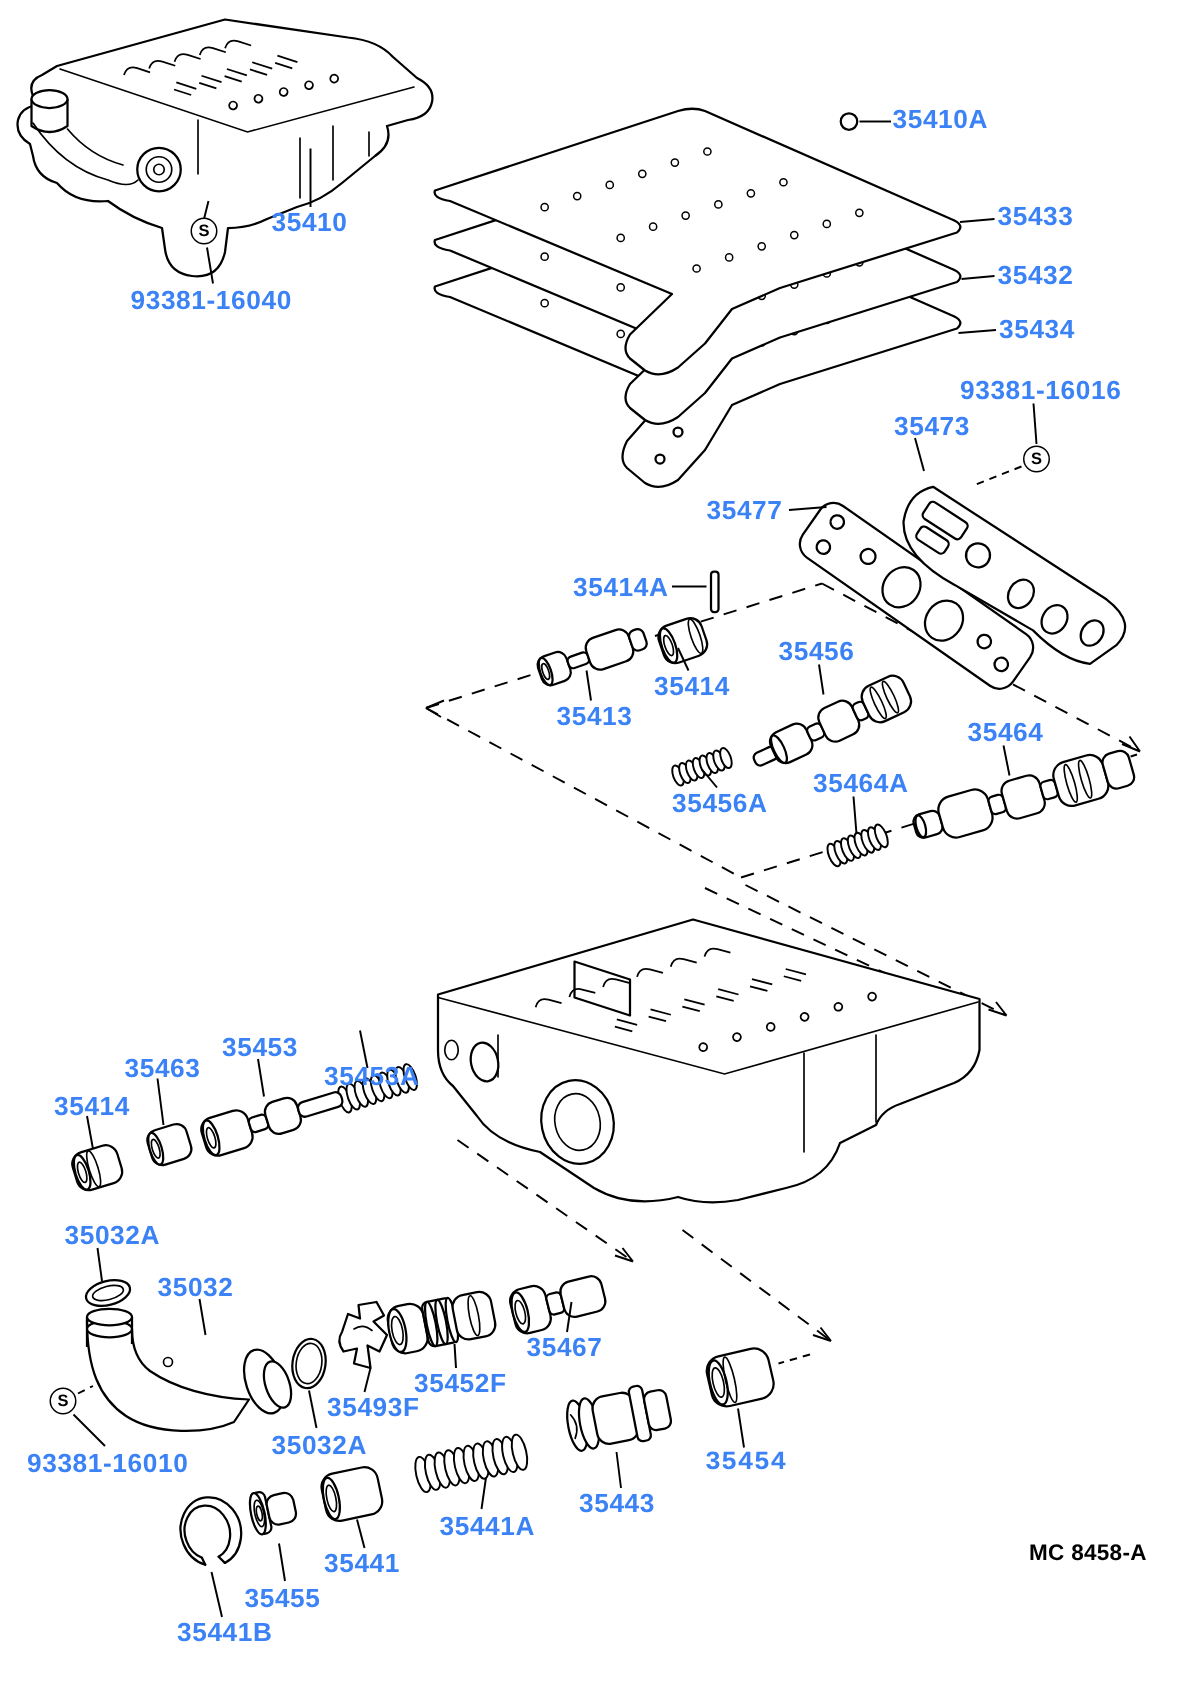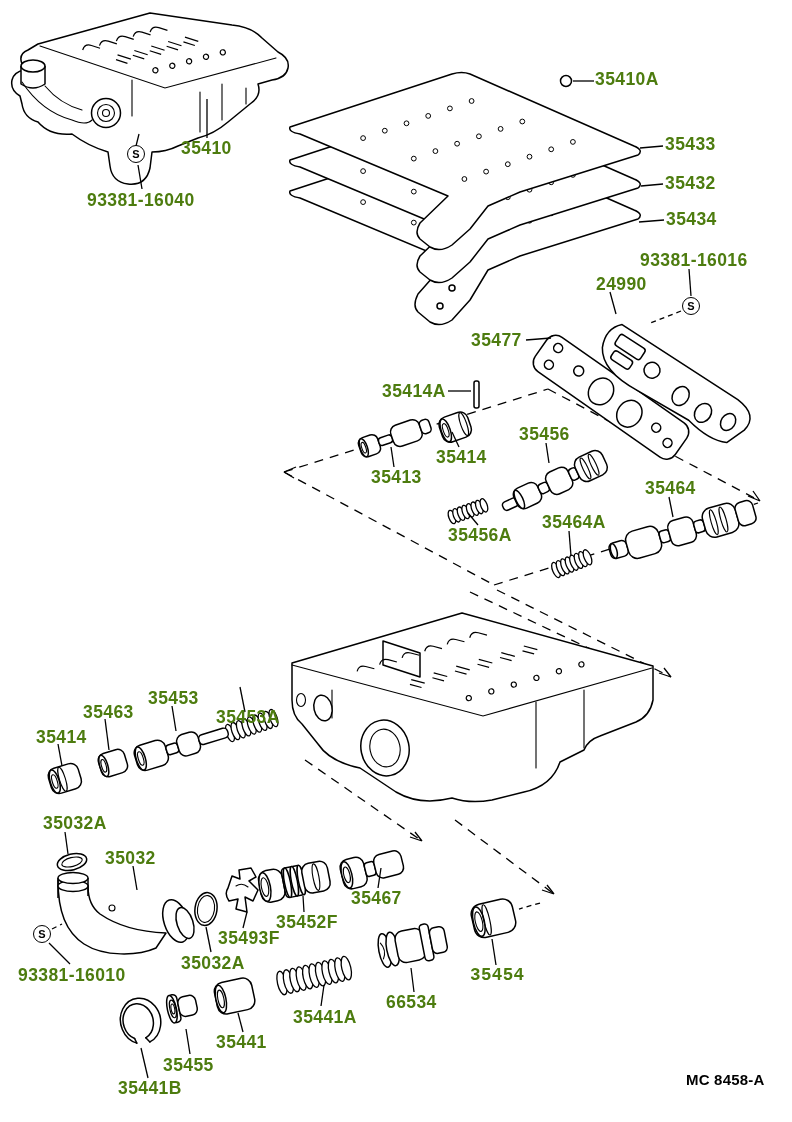--- a/index.html
+++ b/index.html
@@ -1,20 +1,20 @@
 <!DOCTYPE html>
 <html><head>
 <meta charset="utf-8">
 <style>
   html,body{margin:0;padding:0;background:#fff;}
   .stage{position:relative;width:792px;height:1122px;background:#fff;overflow:hidden;
          font-family:"Liberation Sans",sans-serif;}
   .stage svg{position:absolute;left:0;top:0;}
   .lbl{position:absolute;font:700 17.5px/1.05 "Liberation Sans",sans-serif;
-       letter-spacing:.4px;color:#4d7c0f;white-space:nowrap;}
+       letter-spacing:.4px;color:#3b82f6;white-space:nowrap;}
   .code{position:absolute;font:700 15px/1 "Liberation Sans",sans-serif;color:#000;
         letter-spacing:.2px;white-space:nowrap;}
   .scircle{position:absolute;width:16px;height:16px;border:1.8px solid #000;border-radius:50%;
         display:flex;align-items:center;justify-content:center;
         font:700 11px "Liberation Sans",sans-serif;color:#000;background:#fff;}
   
   .ln{fill:none;stroke:#000;stroke-width:1.5;stroke-linecap:round;stroke-linejoin:round;}
   .fw{fill:#fff;stroke:#000;stroke-width:1.5;stroke-linejoin:round;}
   .thin{fill:none;stroke:#000;stroke-width:1.1;stroke-linecap:round;}
   .lead{fill:none;stroke:#000;stroke-width:1.3;}
@@ -522,52 +522,52 @@
   </g>
 </svg>
 
 <div class="lbl" style="left:181px;top:139px;">35410</div>
 <div class="lbl" style="left:87px;top:191px;">93381-16040</div>
 <div class="lbl" style="left:595px;top:70px;">35410A</div>
 <div class="lbl" style="left:665px;top:135px;">35433</div>
 <div class="lbl" style="left:665px;top:174px;text-align:right;">35432</div>
 <div class="lbl" style="left:666px;top:210px;">35434</div>
 <div class="lbl" style="left:640px;top:251px;">93381-16016</div>
-<div class="lbl" style="left:596px;top:275px;">24990</div>
+<div class="lbl" style="left:596px;top:275px;">35473</div>
 <div class="lbl" style="left:471px;top:331px;">35477</div>
 <div class="lbl" style="left:382px;top:382px;">35414A</div>
 <div class="lbl" style="left:436px;top:448px;">35414</div>
 <div class="lbl" style="left:371px;top:468px;">35413</div>
 <div class="lbl" style="left:519px;top:425px;">35456</div>
 <div class="lbl" style="left:448px;top:526px;">35456A</div>
 <div class="lbl" style="left:542px;top:513px;">35464A</div>
 <div class="lbl" style="left:645px;top:479px;">35464</div>
 <div class="lbl" style="left:216px;top:708px;">35453A</div>
 <div class="lbl" style="left:148px;top:689px;">35453</div>
 <div class="lbl" style="left:83px;top:703px;">35463</div>
 <div class="lbl" style="left:36px;top:728px;">35414</div>
 <div class="lbl" style="left:43px;top:814px;">35032A</div>
 <div class="lbl" style="left:105px;top:849px;">35032</div>
 <div class="lbl" style="left:18px;top:966px;">93381-16010</div>
 <div class="lbl" style="left:181px;top:954px;">35032A</div>
 <div class="lbl" style="left:218px;top:929px;">35493F</div>
 <div class="lbl" style="left:276px;top:913px;">35452F</div>
 <div class="lbl" style="left:351px;top:889px;">35467</div>
 <div class="lbl" style="left:293px;top:1008px;">35441A</div>
-<div class="lbl" style="left:386px;top:993px;">66534</div>
+<div class="lbl" style="left:386px;top:993px;">35443</div>
 <div class="lbl" style="left:470px;top:966px;font-family:Liberation Mono, monospace;">35454</div>
 <div class="lbl" style="left:118px;top:1079px;">35441B</div>
 <div class="lbl" style="left:163px;top:1056px;">35455</div>
 <div class="lbl" style="left:216px;top:1033px;">35441</div>
 
 <div class="scircle" style="left:127px;top:145px;">
       <span>S</span>
     </div>
 <div class="scircle" style="left:682px;top:297px;">
       <span>S</span>
     </div>
 <div class="scircle" style="left:33px;top:925px;">
       <span>S</span>
     </div>
 
-<div class="code" style="left:686px;top:1072px;">MC 8458-A</div>
+<div class="code" style="left:686px;top:1028px;">MC 8458-A</div>
 
 </div>
 
 </body></html>

